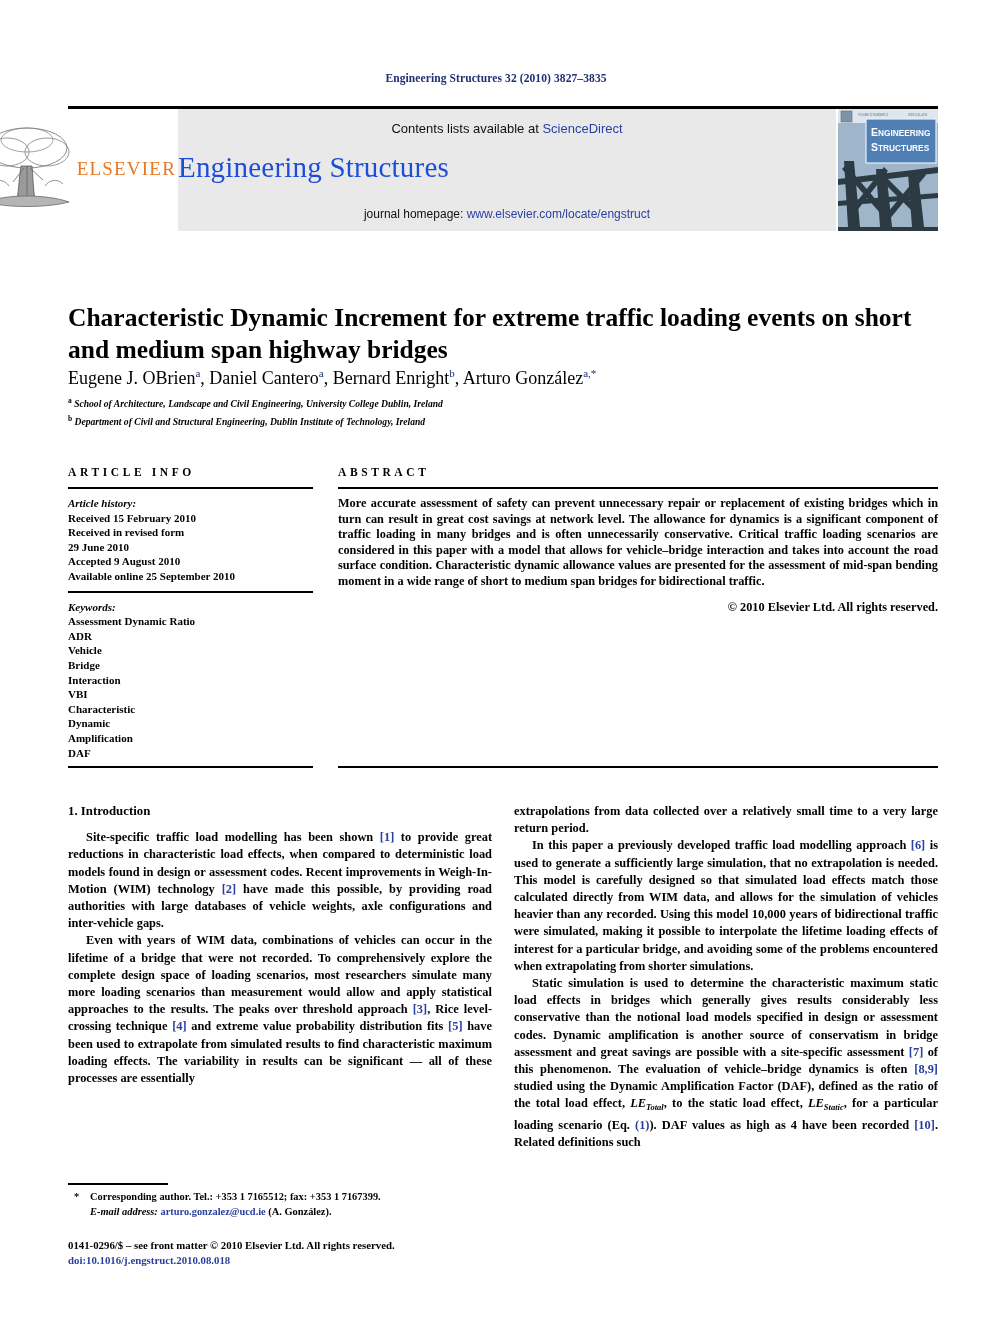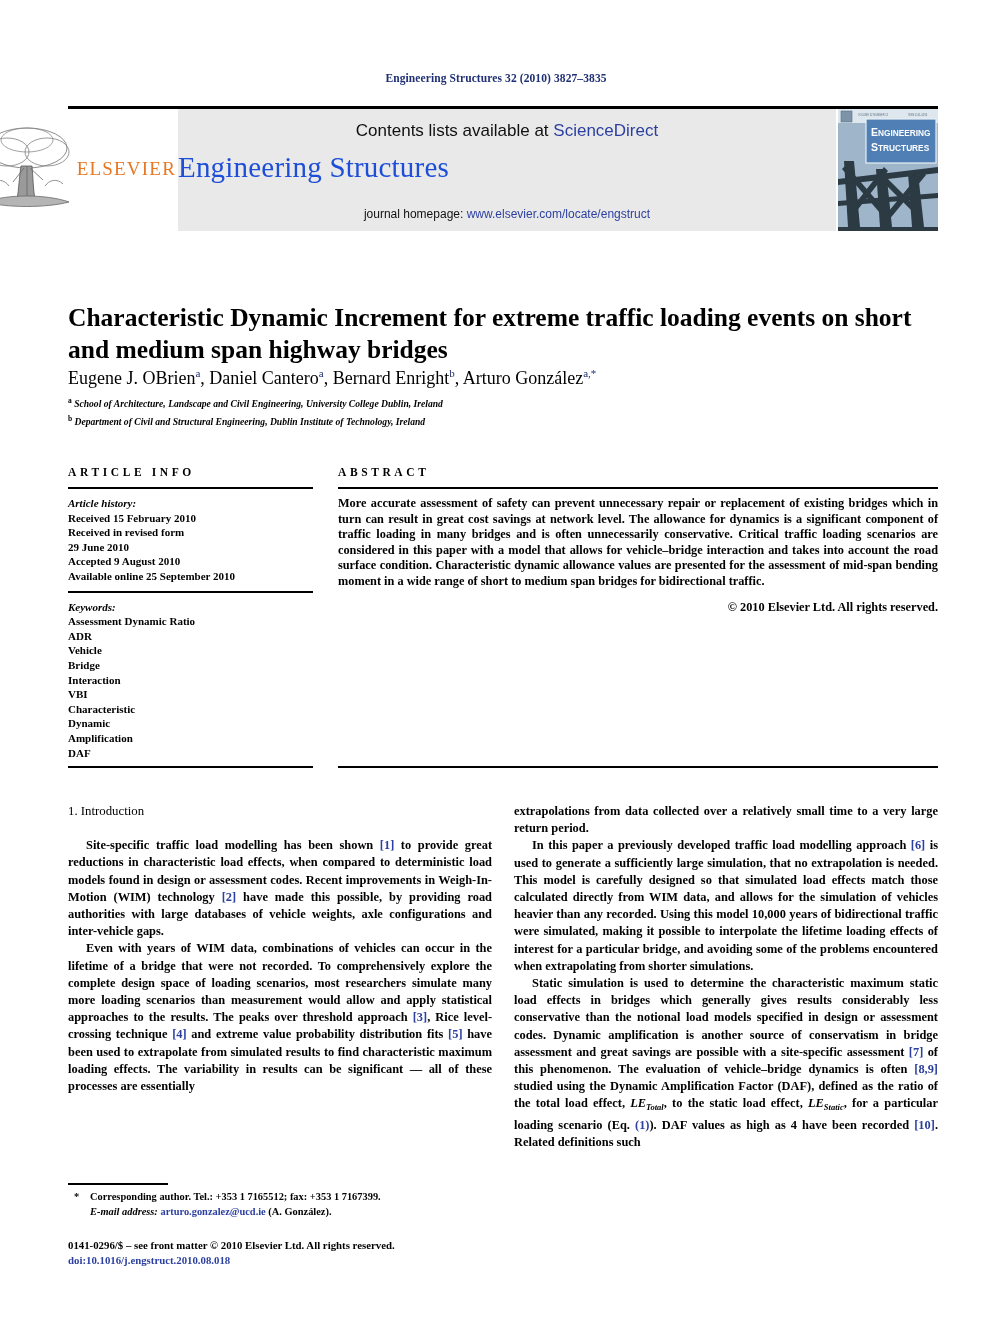--- a/index.html
+++ b/index.html
@@ -79,21 +79,21 @@
     position: relative;
     margin-left: 2px;
     margin-right: 2px;
   }
   .contents-line {
     position: absolute;
     top: 12px;
     left: 0; right: 0;
     text-align: center;
     font-family: "Liberation Sans", sans-serif;
-    font-size: 17px;
+    font-size: 13px;
     color: #111;
   }
   .contents-line .sd {
     color: #2b3fa0;
   }
   .journal-title {
     position: absolute;
     top: 42px;
     left: 0; right: 0;
     text-align: left;
@@ -237,22 +237,22 @@
     width: 424px;
     font-size: 12.4px;
     line-height: 17.2px;
     text-align: justify;
     font-weight: bold;
   }
   .col-left { left: 68px; }
   .col-right { left: 514px; }
   .sec-head {
     font-size: 12.8px;
-    font-weight: normal;
-    margin-bottom: 17px;
+    font-weight: bold;
+    margin-bottom: 9px;
   }
   .col p {
     margin: 0;
     text-indent: 18px;
   }
   .col p.noindent { text-indent: 0; }
   .ref { color: #2b3fa0; }
 
   
   .footnote-rule {

